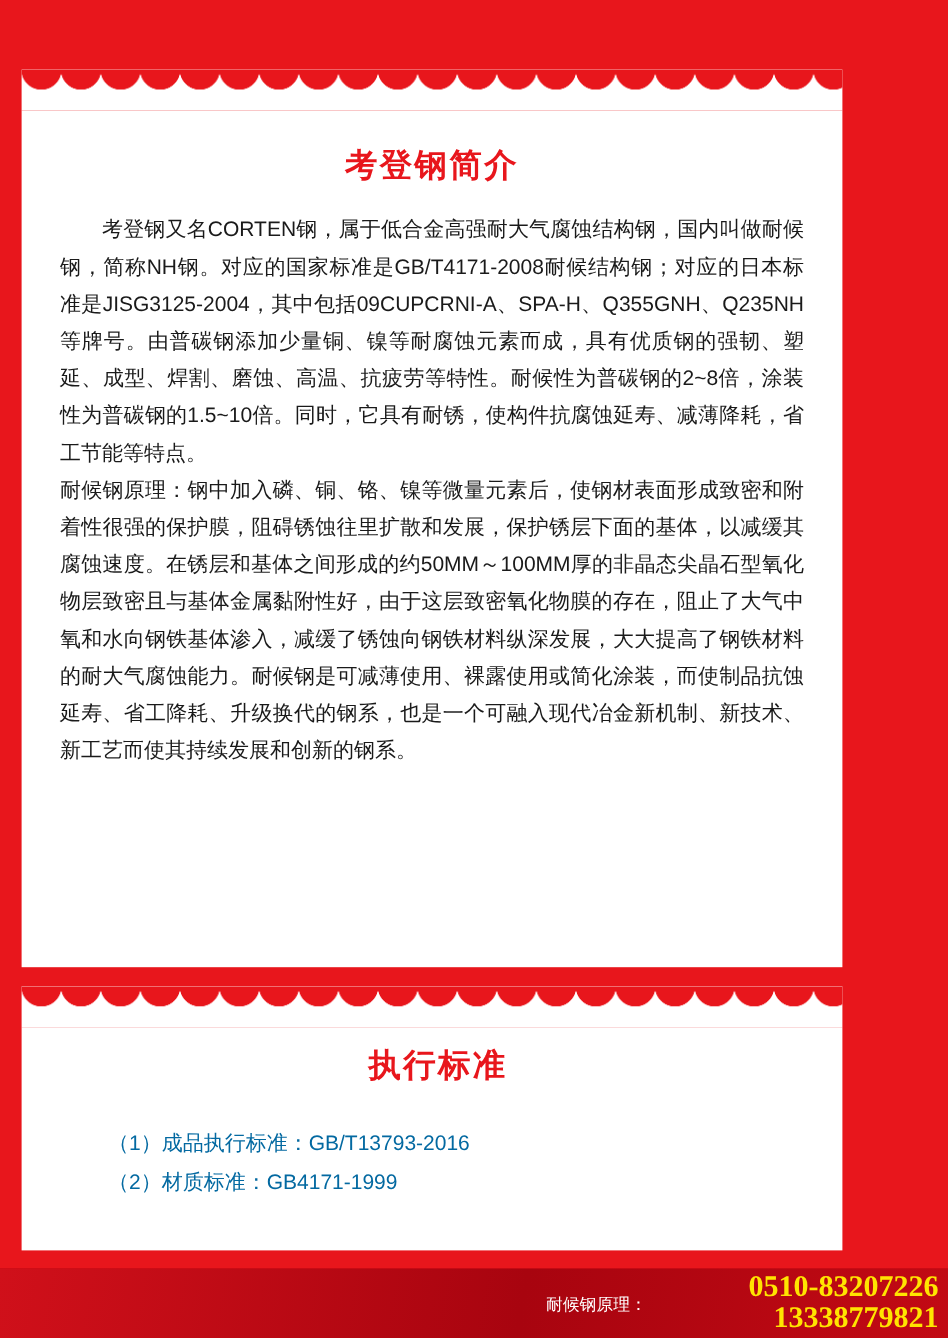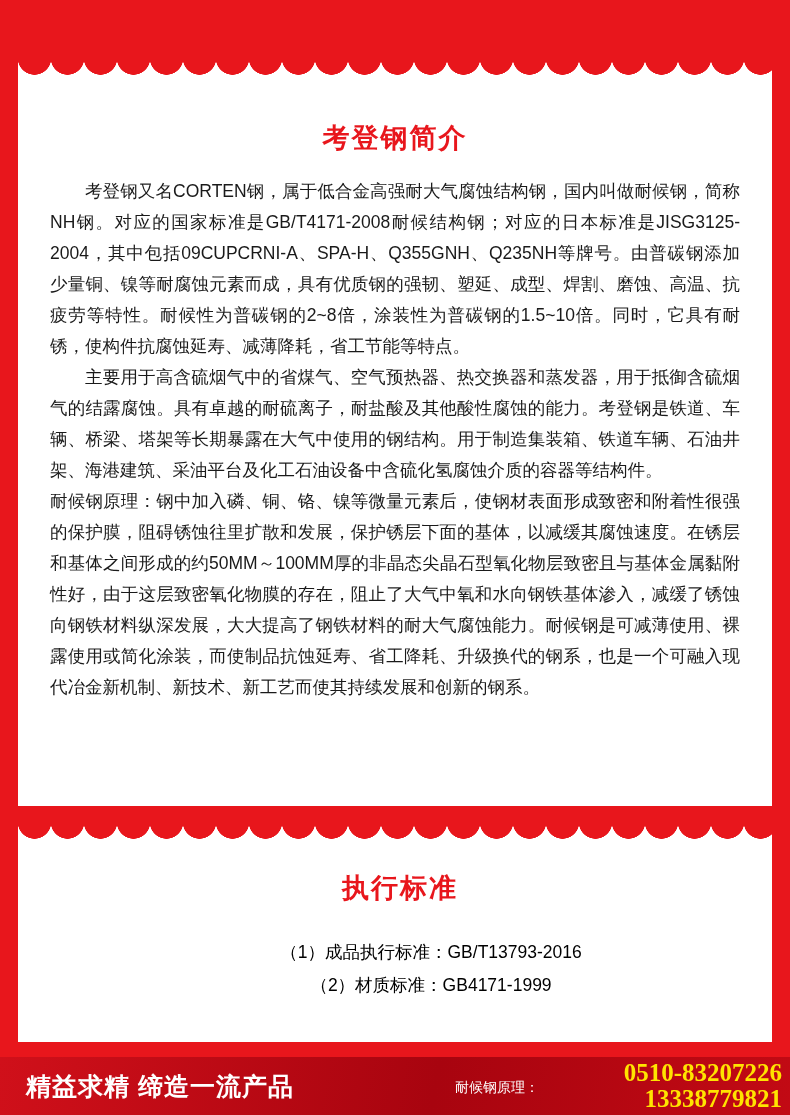--- a/index.html
+++ b/index.html
@@ -21,21 +21,21 @@
     height: 1115px;
     background: #e8161c;
   }
 
   
   .card {
     position: absolute;
     background: #ffffff;
     left: 18px;
     right: 18px;
-    width: 754px;
+    width: 684px;
     box-sizing: border-box;
   }
 
   .card-intro {
     top: 58px;
     height: 748px;
   }
 
   .card-standard {
     top: 822px;
@@ -84,24 +84,23 @@
   .intro-body p {
     margin: 0;
   }
 
   .indent {
     text-indent: 2em;
   }
 
   .std-list {
     margin: 30px 0 0 62px;
-    color: #000000;
+    color: #0369a1;
     font-size: 17.5px;
     line-height: 33px;
-    text-align: center;
   }
   .std-list div { margin: 0; }
 
   
   .footer {
     position: absolute;
     left: 0;
     bottom: 0;
     width: 790px;
     height: 58px;
@@ -152,37 +151,35 @@
 </head>
 <body>
 
 <div class="page">
 
   <div class="card card-intro">
     <div class="scallop"></div>
     <div class="card-title">考登钢简介</div>
     <div class="intro-body">
       <p class="indent">考登钢又名CORTEN钢，属于低合金高强耐大气腐蚀结构钢，国内叫做耐候钢，简称NH钢。对应的国家标准是GB/T4171-2008耐候结构钢；对应的日本标准是JISG3125-2004，其中包括09CUPCRNI-A、SPA-H、Q355GNH、Q235NH等牌号。由普碳钢添加少量铜、镍等耐腐蚀元素而成，具有优质钢的强韧、塑延、成型、焊割、磨蚀、高温、抗疲劳等特性。耐候性为普碳钢的2~8倍，涂装性为普碳钢的1.5~10倍。同时，它具有耐锈，使构件抗腐蚀延寿、减薄降耗，省工节能等特点。</p>
-      <p class="indent">主要用于高含硫烟气中的省煤气、空气预热器、热交换器和蒸发器，用于抵御含硫烟气的结露腐蚀。具有卓越的耐硫离子，耐盐酸及其他酸性腐蚀的能力。考登钢是铁道、车辆、桥梁、塔架等长期暴露在大气中使用的钢结构。用于制造集装箱、铁道车辆、石油井架、海港建筑、采油平台及化工石油设备中含硫化氢腐蚀介质的容器等结构件。</p>
       <p>耐候钢原理：钢中加入磷、铜、铬、镍等微量元素后，使钢材表面形成致密和附着性很强的保护膜，阻碍锈蚀往里扩散和发展，保护锈层下面的基体，以减缓其腐蚀速度。在锈层和基体之间形成的约50MM～100MM厚的非晶态尖晶石型氧化物层致密且与基体金属黏附性好，由于这层致密氧化物膜的存在，阻止了大气中氧和水向钢铁基体渗入，减缓了锈蚀向钢铁材料纵深发展，大大提高了钢铁材料的耐大气腐蚀能力。耐候钢是可减薄使用、裸露使用或简化涂装，而使制品抗蚀延寿、省工降耗、升级换代的钢系，也是一个可融入现代冶金新机制、新技术、新工艺而使其持续发展和创新的钢系。</p>
     </div>
   </div>
 
   <div class="card card-standard">
     <div class="scallop"></div>
     <div class="card-title">执行标准</div>
     <div class="std-list">
       <div>（1）成品执行标准：GB/T13793-2016</div>
       <div>（2）材质标准：GB4171-1999</div>
     </div>
   </div>
 
   <div class="footer">
     <div class="footer-bg-sheen"></div>
-    <div class="footer-slogan">精益求精 缔造一流产品</div>
     <div class="footer-hotline-label">耐候钢原理：</div>
     <div class="footer-phones">
       <div>0510-83207226</div>
       <div>13338779821</div>
     </div>
   </div>
 
 </div>
 
 </body></html>

